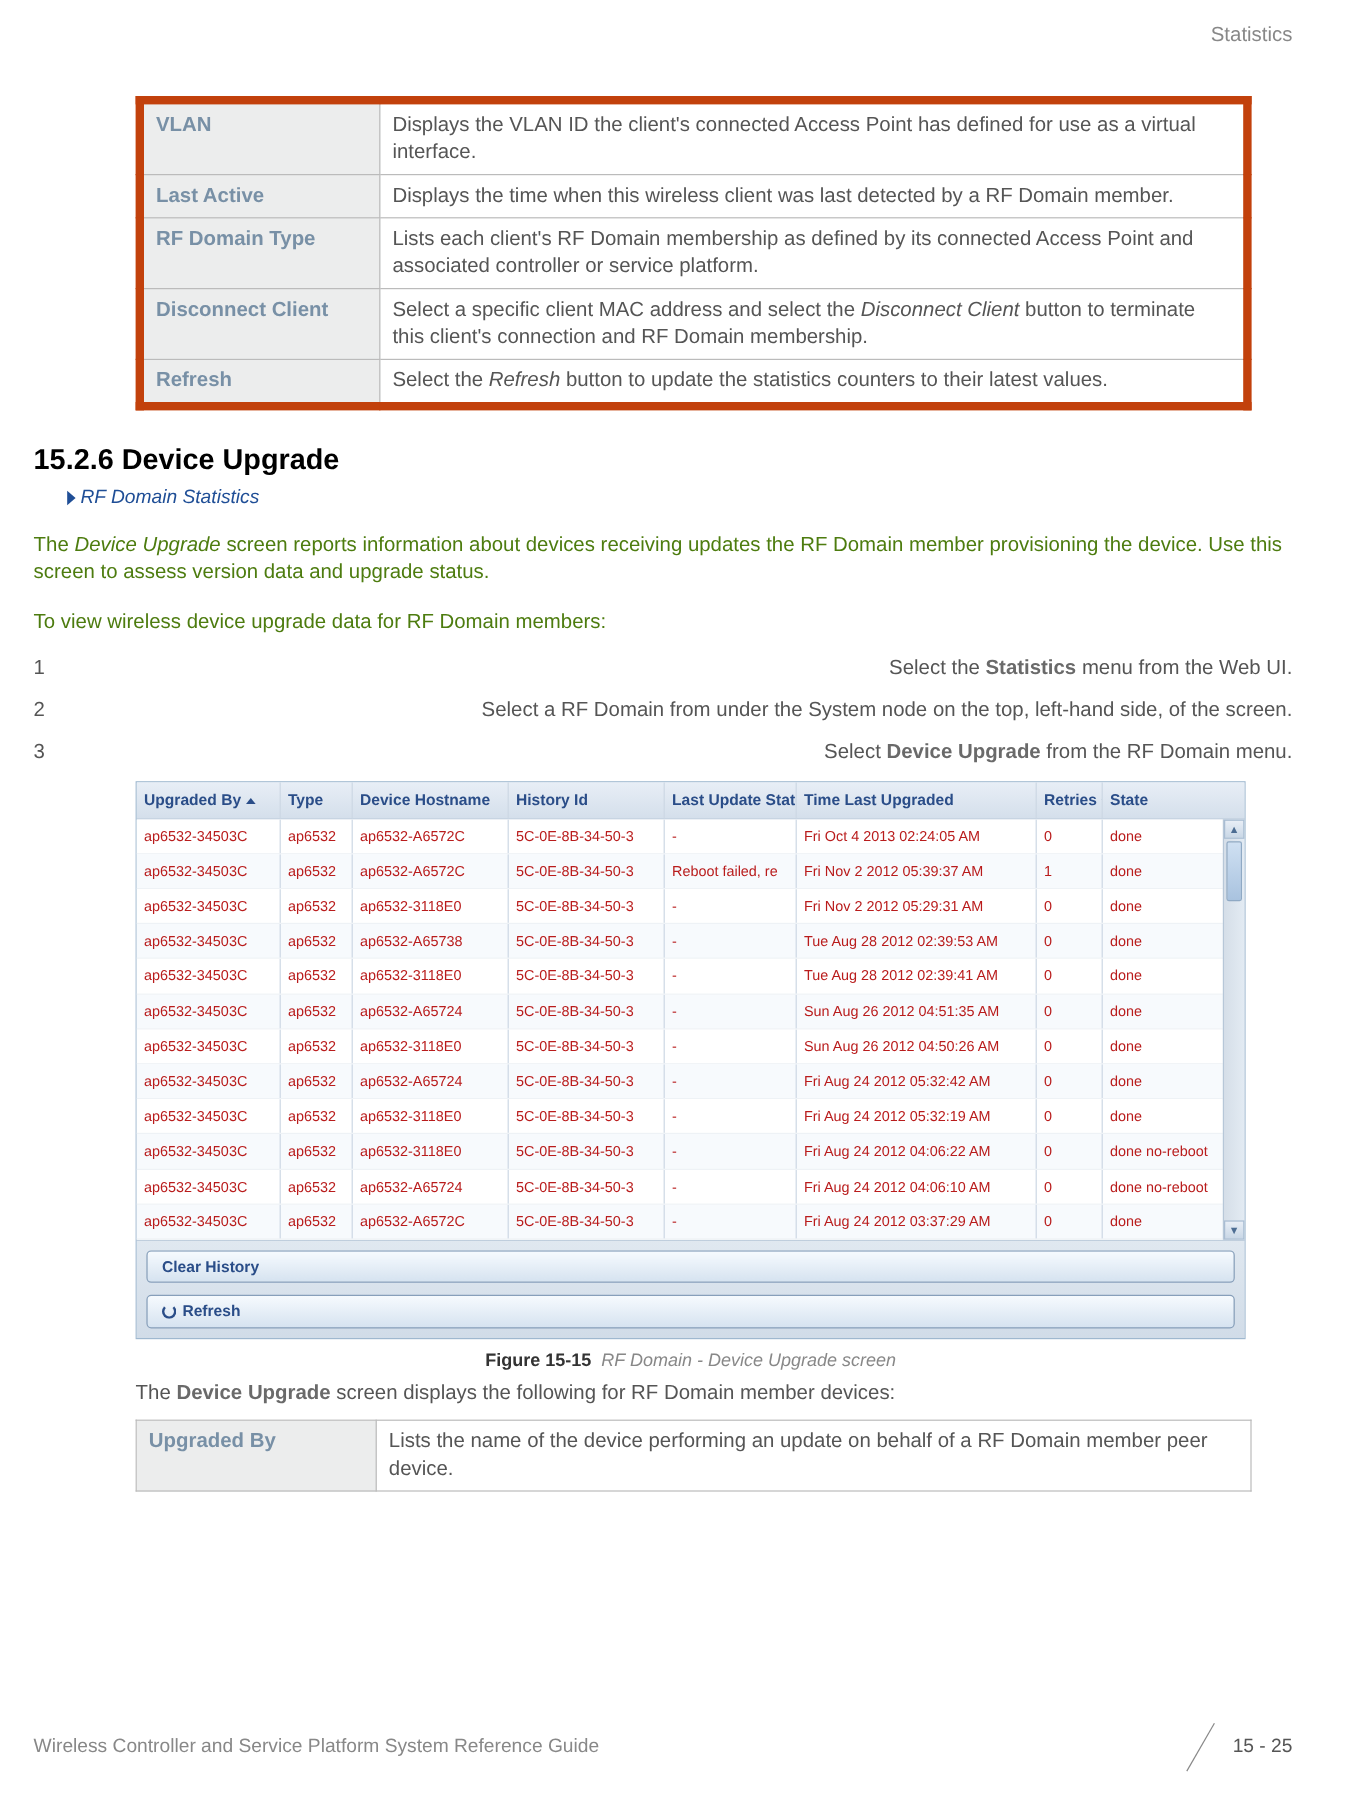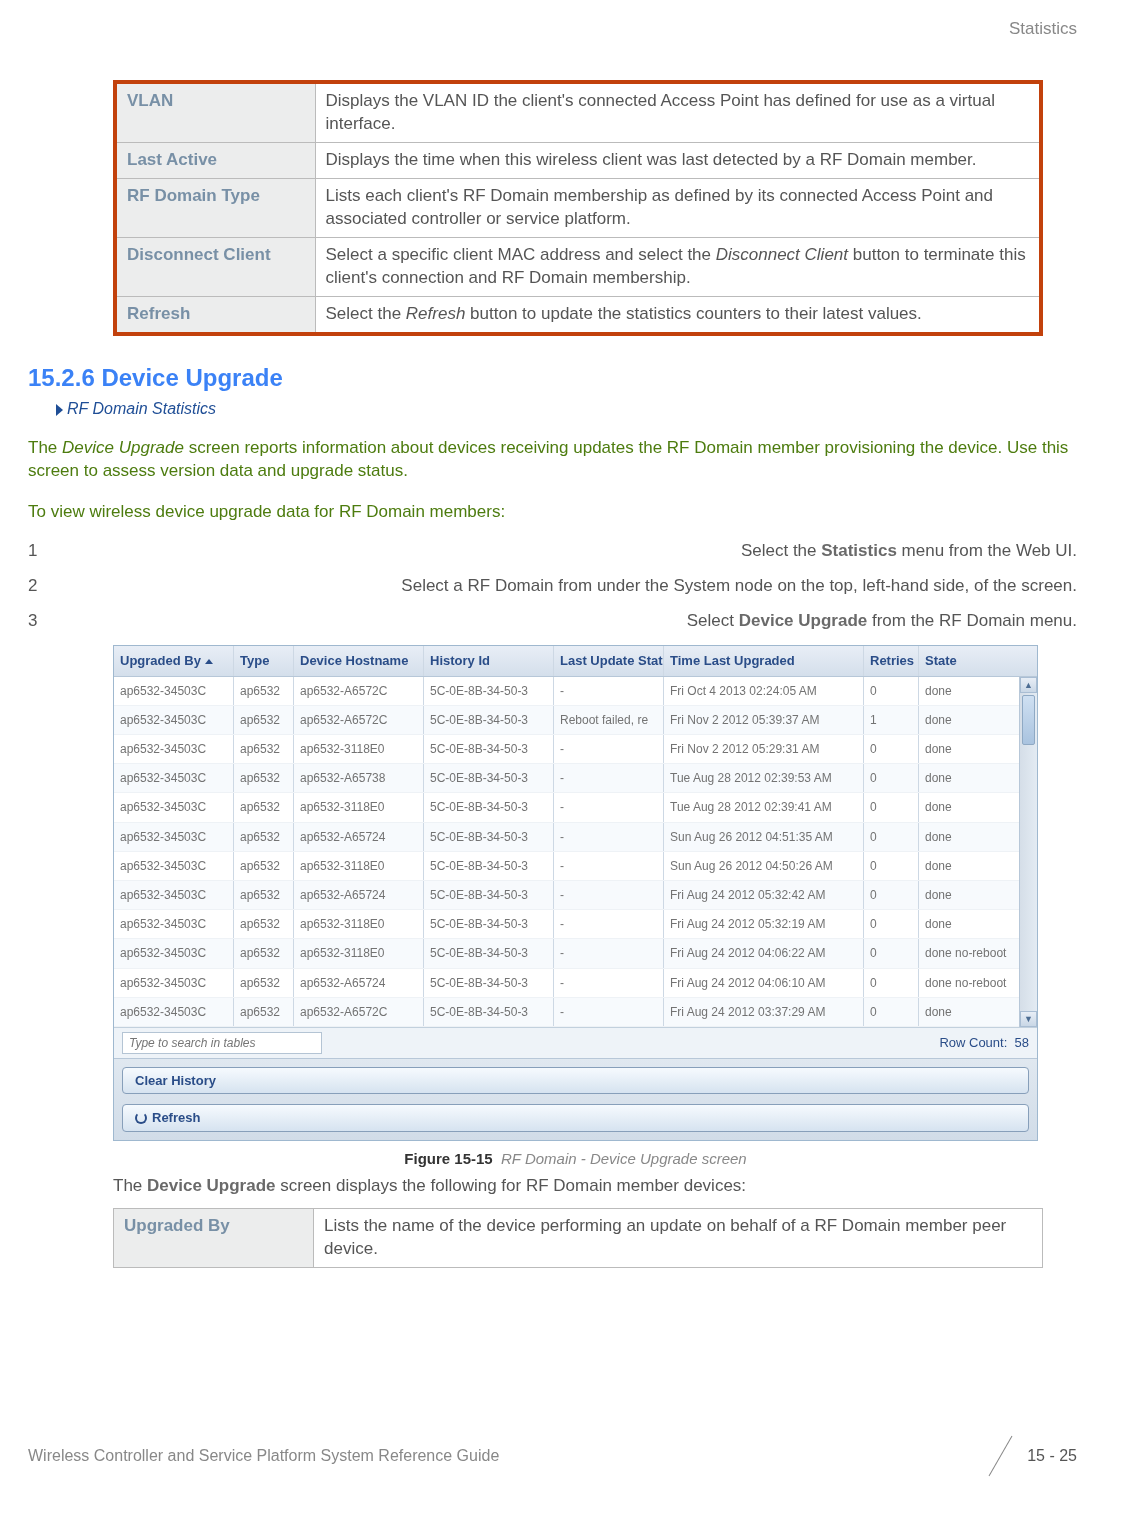--- a/index.html
+++ b/index.html
@@ -23,41 +23,41 @@
     .content {
       position: absolute;
       top: 80px;
       left: 28px;
       right: 48px;
     }
     .def-table {
       margin-left: 85px;
       width: 930px;
       border-collapse: collapse;
-      border: 4px solid #c2410c;
+      border: 7px solid #c2410c;
     }
     .def-table td {
       border: 1px solid #bbb;
       padding: 6px 10px;
       vertical-align: top;
     }
     .def-table td.term {
       width: 200px;
       background: #eceded;
       color: #7890a6;
       font-weight: bold;
       font-size: 17px;
     }
     .def-table td.desc {
       color: #555;
     }
     .desc em { font-style: italic; }
     h2.section {
       margin-top: 26px;
-      color: #3b82f6;
+      color: #000000;
       font-size: 24px;
       font-weight: bold;
     }
     .breadcrumb {
       margin-top: 4px;
       margin-left: 28px;
       color: #1f4e96;
       font-style: italic;
       font-size: 16px;
     }
@@ -129,21 +129,21 @@
     .col-tlu { width: 200px; }
     .col-rc { width: 55px; }
     .col-st { flex: 1; }
     .sc-body-wrap { position: relative; }
     .sc-body { background: #fff; }
     .sc-row {
       display: flex;
       background: #fff;
       border-bottom: 1px solid #eef2f6;
       font-size: 12px;
-      color: #737373;
+      color: #b91c1c;
     }
     .sc-row:nth-child(even) { background:#f7fafd;}
     .scrollbar {
       position: absolute;
       right: 0; top: 0; bottom: 0;
       width: 18px;
       background: linear-gradient(90deg,#d5dee8,#e3ebf3);
       border-left: 1px solid #b7c7d8;
       display: flex;
       flex-direction: column;
@@ -460,26 +460,20 @@
             </div>
           </div>
         <div class="scrollbar">
           <div class="scroll-btn">▲</div>
           <div class="scroll-track">
               <div class="scroll-thumb"></div>
             </div>
           <div class="scroll-btn">▼</div>
         </div>
       </div>
-      <div class="sc-search">
-        <input class="sc-search-input" placeholder="Type to search in tables" style="">
-        <div>
-          <span>Row Count:</span>&nbsp;&nbsp;<span>58</span>
-        </div>
-      </div>
       <div class="sc-footer-bar">
         <div class="sc-btn">
             <span>Clear History</span>
           </div>
         <div class="sc-btn">
             <span class="ref-icon"></span>
             <span>Refresh</span>
           </div>
       </div>
     </div>

